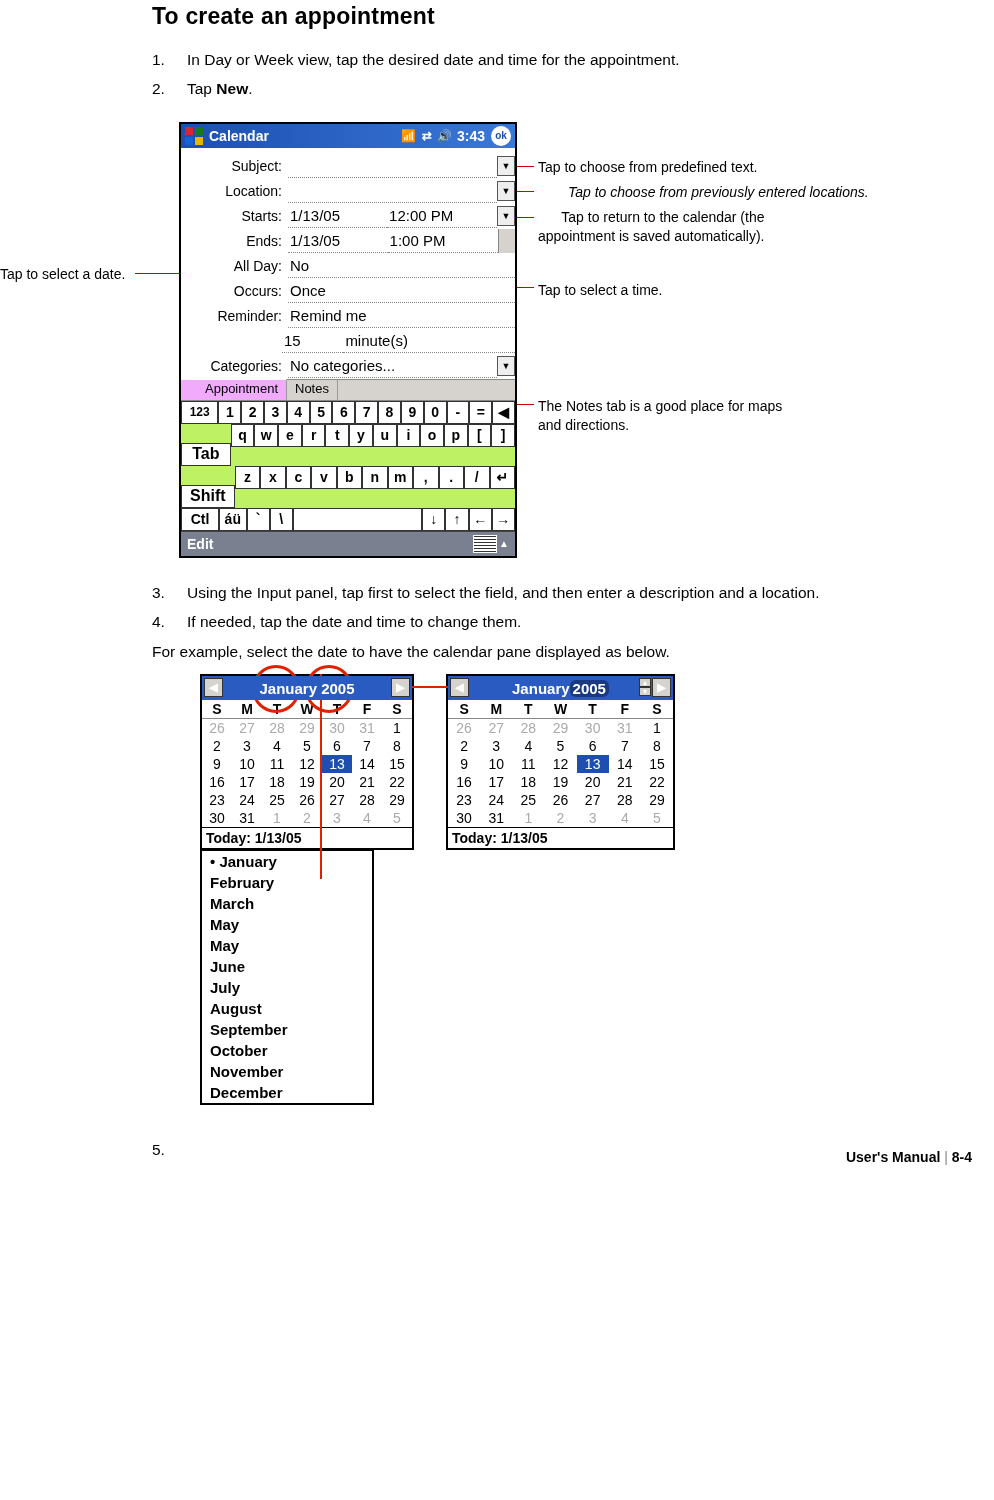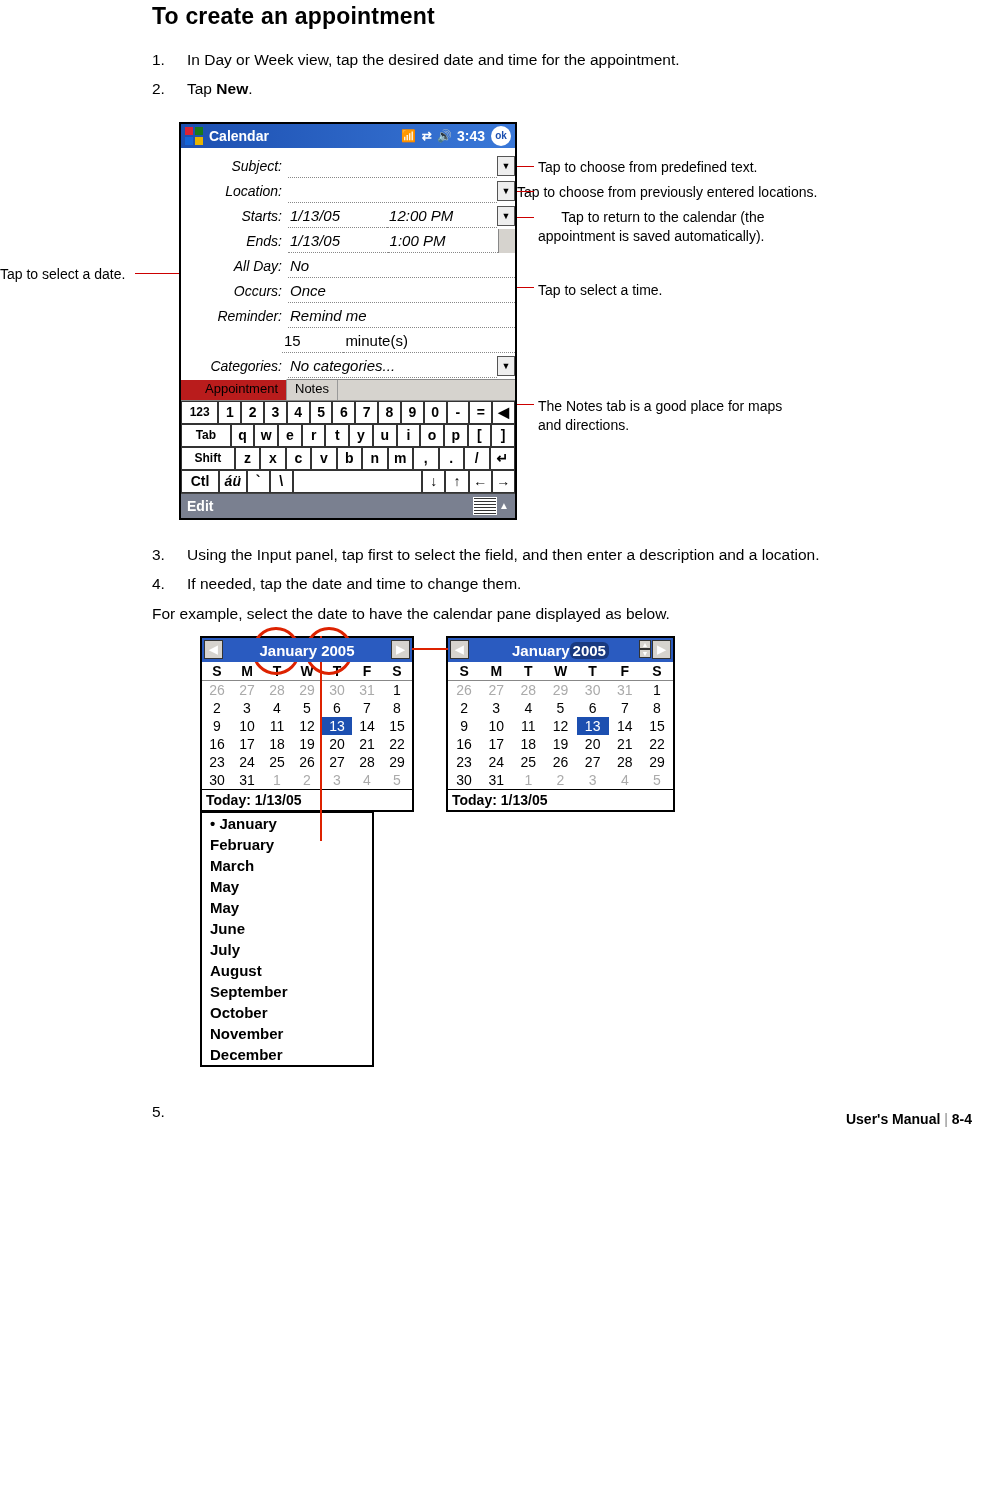--- a/index.html
+++ b/index.html
@@ -63,41 +63,41 @@
       linear-gradient(#e7b400,#e7b400) 10px 10px/8px 8px no-repeat;
   }
   .tb-spacer { flex: 1; }
   .tb-status { font-size: 12px; margin-right: 4px; letter-spacing: 1px;}
   .okbtn {
     width: 20px; height: 20px; border-radius: 50%; background: #fff;
     color: #1c4fb0; font-size: 10px; font-weight: bold; display: flex;
     align-items: center; justify-content: center;
   }
   .form-area { background: #fff; padding: 6px 0 0 0; font-size: 14px;}
-  .frow { display: flex; align-items: center; height: 25px; font-style: italic; }
+  .frow { display: flex; align-items: center; height: 25px; }
   .flabel { width: 101px; text-align: right; padding-right: 6px; color: #000; font-size: 14px;}
   .fval { flex: 1; border-bottom: 1px dotted #888; height: 22px; display: flex; align-items: center; padding-left: 2px; font-family: Tahoma, sans-serif; font-size: 15px;}
   .subrow { display:flex; align-items:center; height:25px; padding-left:101px;}
   .subrow .fval { flex:1; }
   .dropdown-btn {
     width: 16px; height: 18px; border: 1px solid #555; background: #eee;
     display: inline-flex; align-items: center; justify-content: center; font-size: 9px;
   }
   .tabs { display: flex; background: #d6d3ce; border-top: 1px solid #888; height: 20px; font-size: 13px;}
   .tab { padding: 1px 8px; background: #d6d3ce; border-right: 1px solid #999;}
-  .tab.active { background: #b91c1c; border-top: 1px solid #fff; margin-top: -1px; padding-left: 24px;}
+  .tab.active { background: #f0abfc; border-top: 1px solid #fff; margin-top: -1px; padding-left: 24px;}
   .keyboard { background: #bef264; border-top: 1px solid #888; }
   .krow { display: flex; }
   .key {
     border: 1px solid #333; height: 21px; display: flex; align-items: center;
     justify-content: center; font-family: Tahoma, sans-serif; font-size: 14px;
     font-weight: bold; background: #fff; flex: 1;
   }
   .key.wide2 { flex: 1.7; font-size: 12px; }
-  .key.wide3 { flex: 2.2; font-size: 12px; }
+  .key.wide3 { flex: 2.2; font-size: 16px; margin-top: 19px; }
   .editbar { background: #889; color: #fff; height: 24px; display: flex; align-items: center; padding: 0 6px; font-weight: bold; font-size: 14px; border-top: 1px solid #444;}
   .editbar .sp { flex:1; }
   .kbdicon { width: 22px; height: 16px; border: 1px solid #fff; background: repeating-linear-gradient(#333,#333 1px,#fff 1px,#fff 3px);}
 
   
   .callout {
     position: absolute;
     font-size: 14px;
     color: #000;
     line-height: 1.35;
@@ -177,21 +177,21 @@
 </ol>
 
 <div style="position:relative;">
 
   <div class="callout" style="left:0; top:143px;">Tap to select a date.</div>
   <div class="line-r" style="left:135px; top:151px; width:175px;"></div>
 
   <div class="callout" style="left:538px; top:36px;">Tap to choose from predefined text.</div>
   <div class="line-r" style="left:494px; top:44px; width:40px;"></div>
 
-  <div class="callout" style="left:517px; top:61px;">Tap to choose from previously entered locations.</div>
+  <div class="callout" style="left:568px; top:61px;font-style:italic;">Tap to choose from previously entered locations.</div>
   <div class="line-r" style="left:494px; top:69px; width:40px;"></div>
 
   <div class="callout" style="left:538px; top:86px;text-align:right;">
     <span>Tap to return to the calendar (the</span><br>
     <span>appointment is saved automatically).</span>
   </div>
   <div class="line-r" style="left:508px; top:95px; width:26px;"></div>
   <div class="line-v" style="left:508px; top:13px; width:1px; height:82px;"></div>
 
   <div class="callout" style="left:538px; top:159px;">Tap to select a time.</div>
@@ -304,21 +304,21 @@
             <div class="key">b</div>
             <div class="key">n</div>
             <div class="key">m</div>
             <div class="key">,</div>
             <div class="key">.</div>
             <div class="key">/</div>
             <div class="key">↵</div>
           </div>
       <div class="krow" id="kr5">
             <div class="key" style="flex: 1.7 1 0%;">Ctl</div>
-            <div class="key" style="flex: 1.2 1 0%; font-style: italic;">áü</div>
+            <div class="key" style="flex: 1.2 1 0%;">áü</div>
             <div class="key" style="flex: 1 1 0%;">`</div>
             <div class="key" style="flex: 1 1 0%;">\</div>
             <div class="key" style="flex: 6 1 0%;"></div>
             <div class="key" style="flex: 1 1 0%;">↓</div>
             <div class="key" style="flex: 1 1 0%;">↑</div>
             <div class="key" style="flex: 1 1 0%;">←</div>
             <div class="key" style="flex: 1 1 0%;">→</div>
           </div>
     </div>
     <div class="editbar" style="background:#7a8090;">

